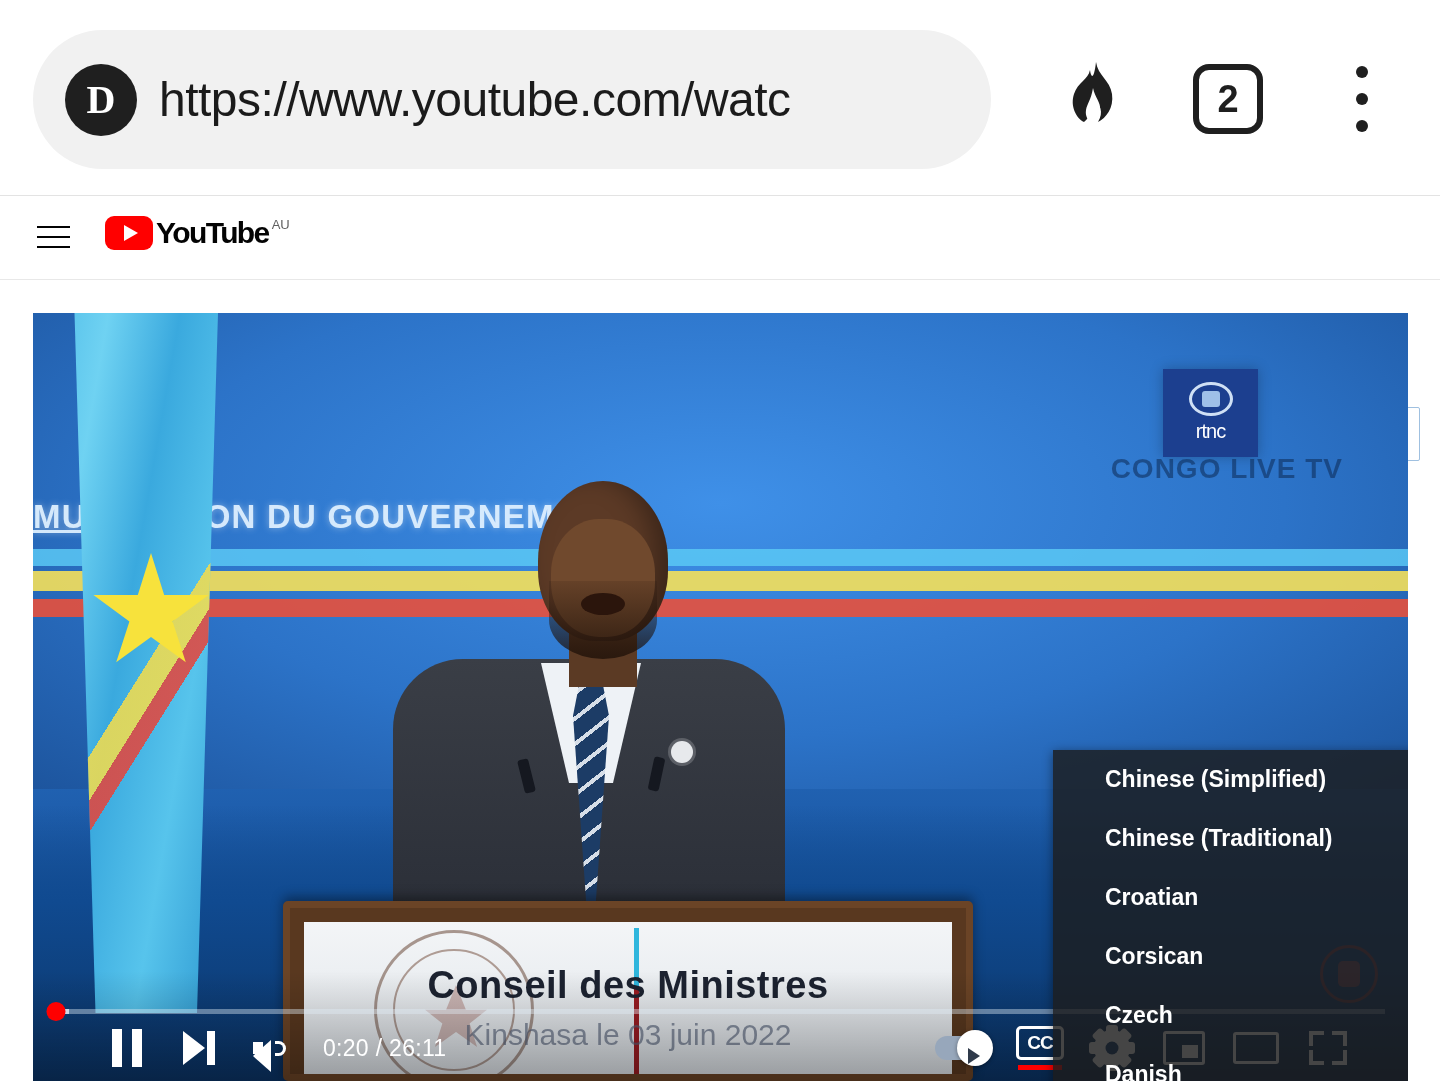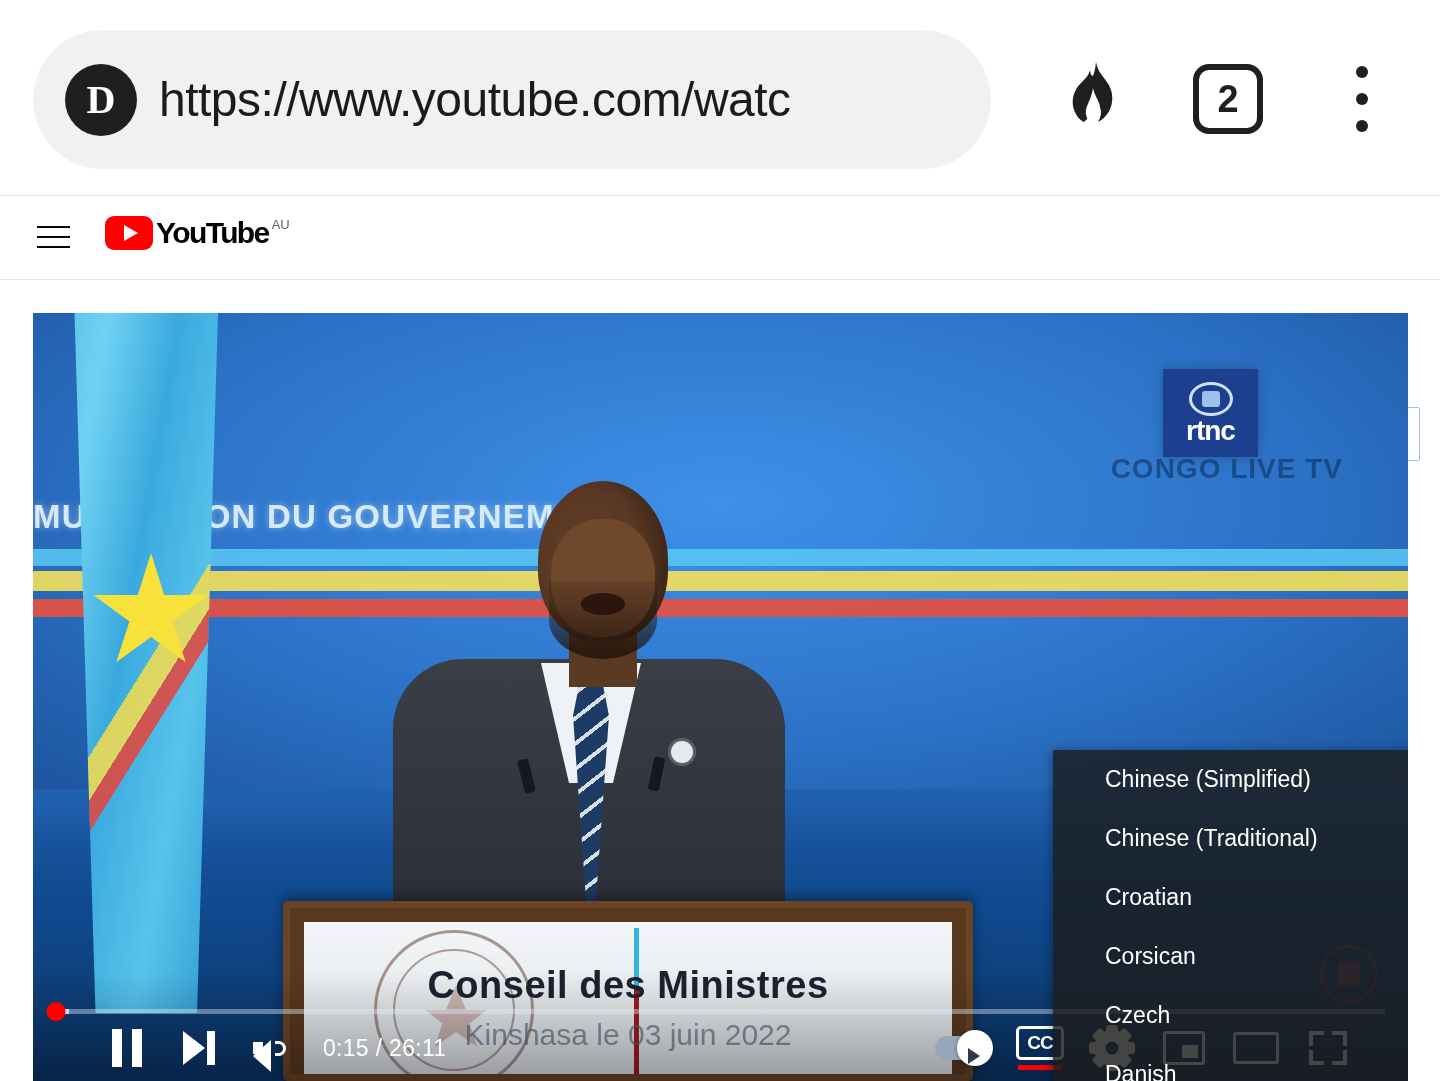--- a/index.html
+++ b/index.html
@@ -141,35 +141,35 @@
   .sign-bar { position:absolute; left:330px; top:6px; width:5px; height:160px;
     background:linear-gradient(180deg,#2fb6dd 0%,#2fb6dd 38%,#9b1c22 38%,#9b1c22 100%); }
 
   
   .rtnc { position:absolute; right:150px; top:56px; width:95px; height:88px;
     background:#1c3f8f; display:flex; flex-direction:column; align-items:center;
     justify-content:center; box-shadow:0 0 12px rgba(0,0,0,.25); }
   .rtnc-ring { width:44px; height:34px; border-radius:50%; border:3px solid #cfe0f5;
     display:flex; align-items:center; justify-content:center; }
   .rtnc-ring i { width:18px; height:16px; background:#9fc0e8; border-radius:3px; display:block; }
-  .rtnc-word { color:#fff; font-size:28px; font-weight:bold; letter-spacing:-1px;
+  .rtnc-word { color:#fff; font-size:20px; font-weight:normal; letter-spacing:-1px;
     line-height:26px; margin-top:2px; }
   .congo-live { position:absolute; right:65px; top:140px; font-size:28px;
     font-weight:bold; color:#0c2a55; opacity:.55; letter-spacing:1px; }
   .fist { position:absolute; right:30px; bottom:78px; width:58px; height:58px;
     border-radius:50%; border:3px solid rgba(190,60,50,.55);
     display:flex; align-items:center; justify-content:center; }
   .fist i { width:22px; height:26px; background:rgba(210,90,80,.5); border-radius:5px; display:block; }
 
   
   .lang-menu { position:absolute; left:1020px; top:437px; width:373px; height:566px;
     background:rgba(28,28,28,.82); z-index:10; overflow:hidden;
     box-shadow:0 2px 10px rgba(0,0,0,.45); }
   .lang-item { height:59px; display:flex; align-items:center; padding-left:52px;
-    color:#fff; font-size:23px; font-weight:normal; cursor:pointer; white-space:nowrap; }
+    color:#fff; font-size:23px; font-weight:bold; cursor:pointer; white-space:nowrap; }
 
   
   .progress-row { position:absolute; left:0; right:0; bottom:66px; height:6px; z-index:8; }
   .progress-track { position:absolute; left:23px; right:23px; top:0; height:5px;
     background:rgba(225,235,245,.42); }
   .progress-played { position:absolute; left:0; top:0; height:100%; width:0.95%;
     background:rgba(235,240,248,.78); }
   .progress-knob { position:absolute; left:23px; top:-7px; width:19px; height:19px;
     border-radius:50%; background:#ff0000; transform:translateX(-50%); cursor:pointer; }
   .ctrl-bar { position:absolute; left:0; right:0; bottom:0; height:66px; z-index:9;
@@ -319,21 +319,21 @@
     <span>SIGN IN</span>
   </div>
 </div>
 
 <div class="player">
 
   <div class="vid">
     <div class="vid-bg-top"></div>
 
     <div class="bg-text">
-      <span style="margin-left:0px;">MU</span>
+      <span style="margin-left:0px;text-decoration:underline;">MU</span>
       <span style="margin-left:118px;">ON DU GOUVERNEMENT</span>
     </div>
 
     <div class="stripes">
       <div class="s s1"></div>
       <div class="s s2"></div>
       <div class="s s3"></div>
     </div>
 
     <div class="vid-bottom"></div>
@@ -413,21 +413,21 @@
           <span class="bar"></span>
         </div>
       </div>
       <div class="cbtn">
         <div class="vol-ico">
           <span class="box"></span>
           <span class="spk"></span>
           <span class="w1"></span>
         </div>
       </div>
-      <div class="time">0:15 / 26:11</div>
+      <div class="time">0:20 / 26:11</div>
     </div>
 
     <div class="ctrl-right">
       <div class="autoplay">
         <div class="toggle"></div>
       </div>
       <div class="cc-btn">
         <div class="cc-box">
           <span>CC</span>
         </div>

